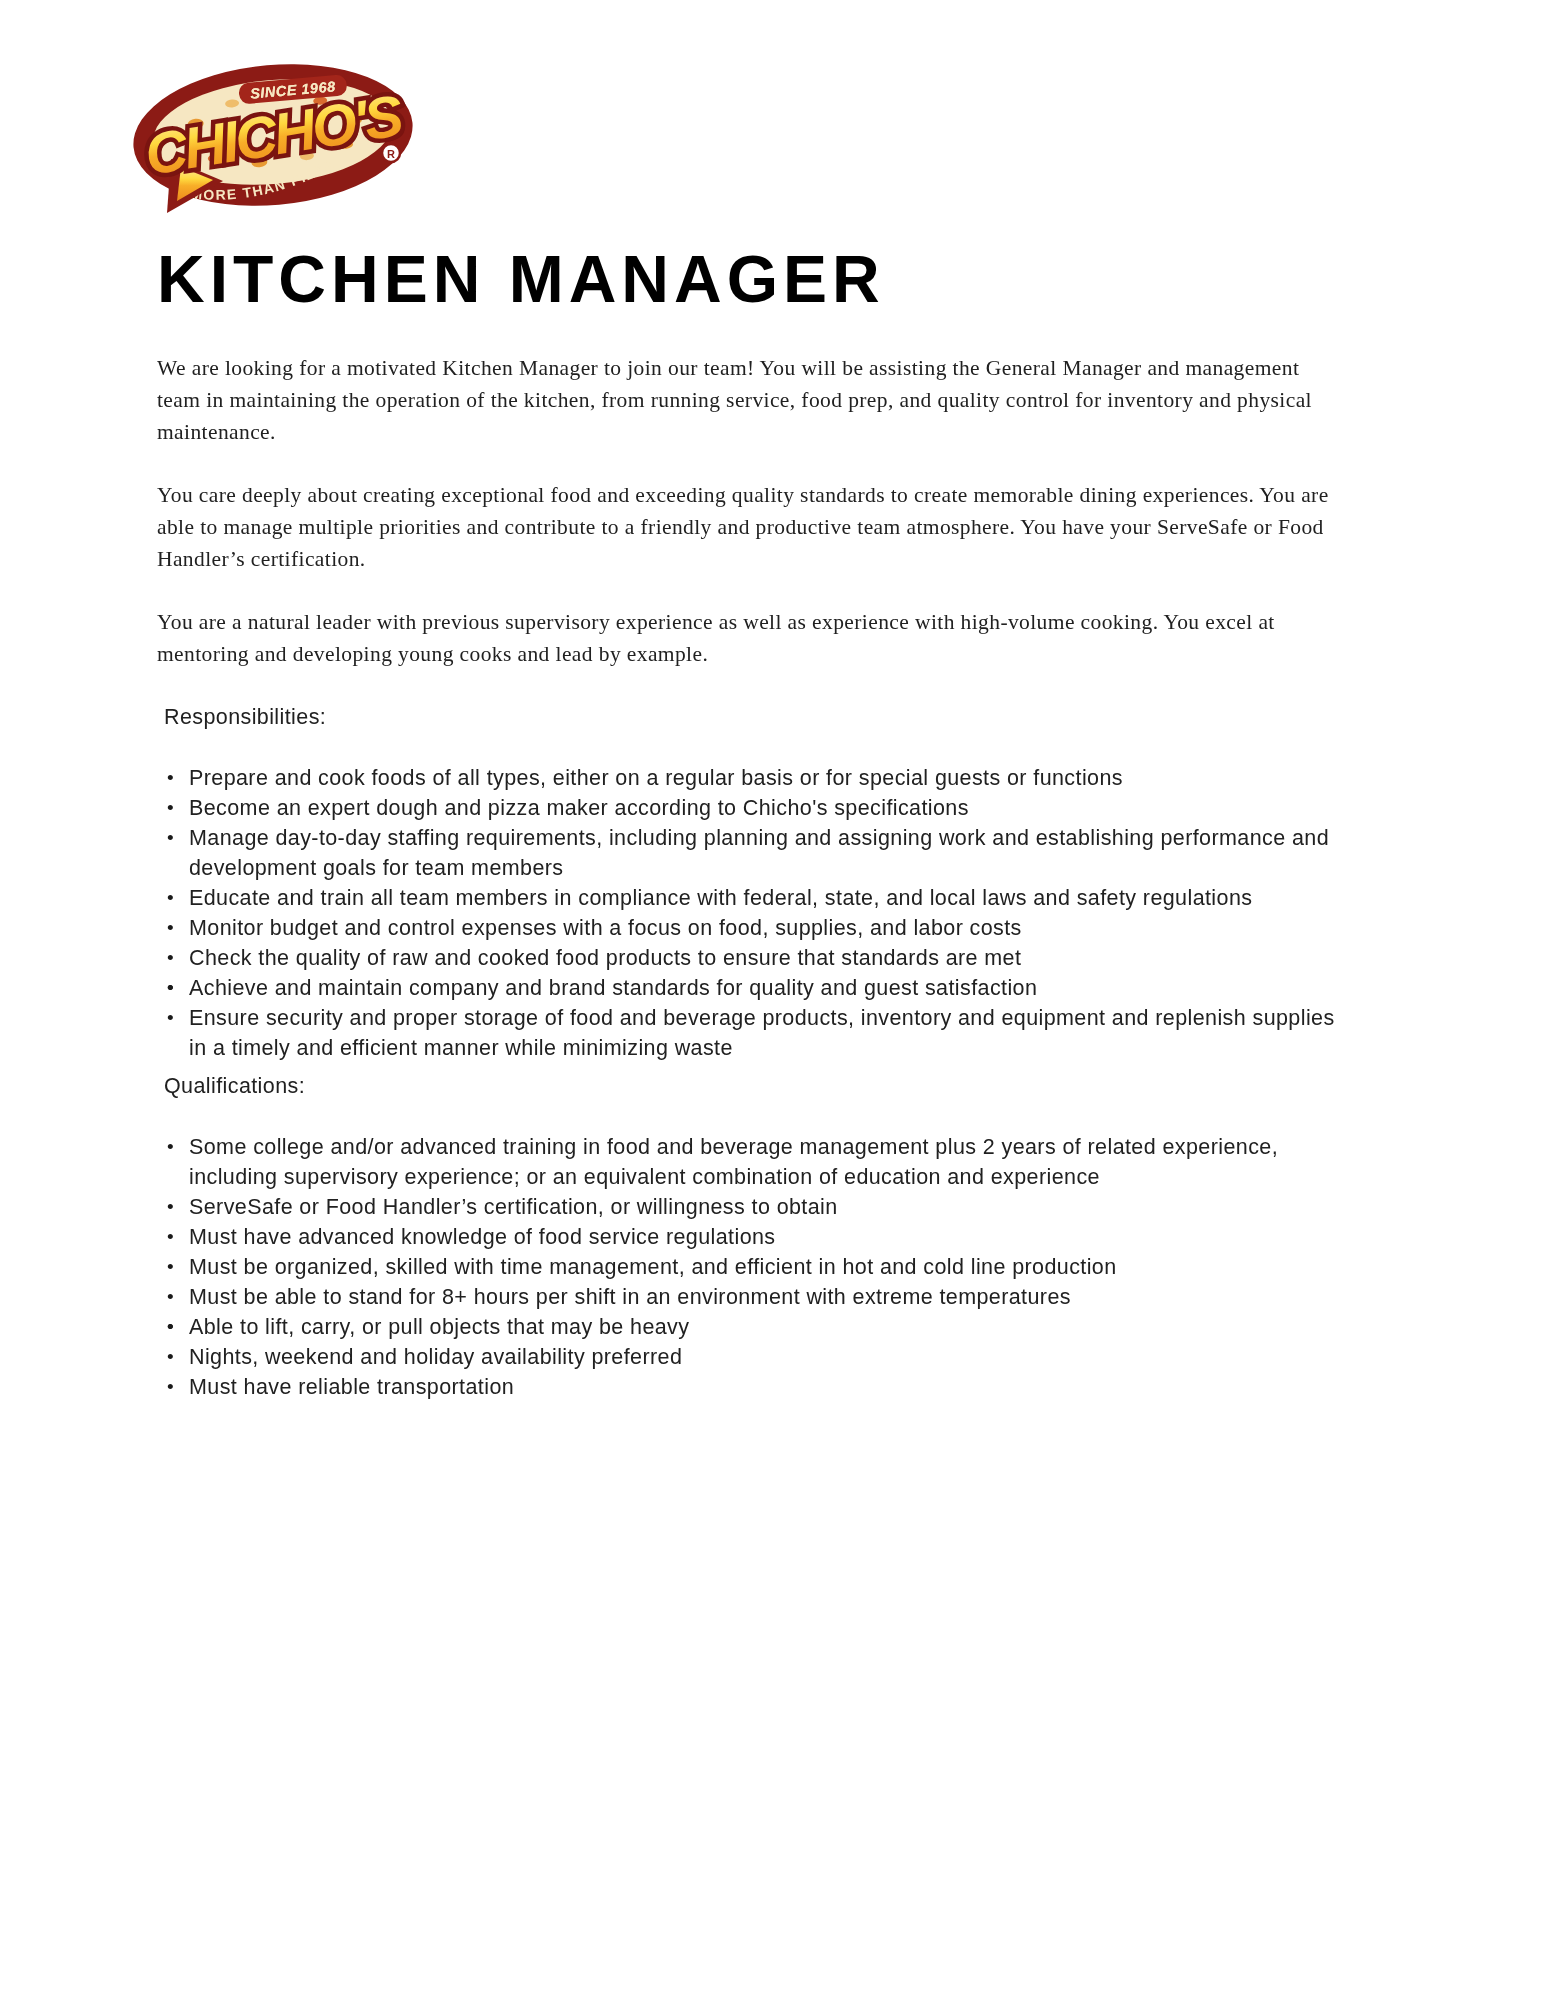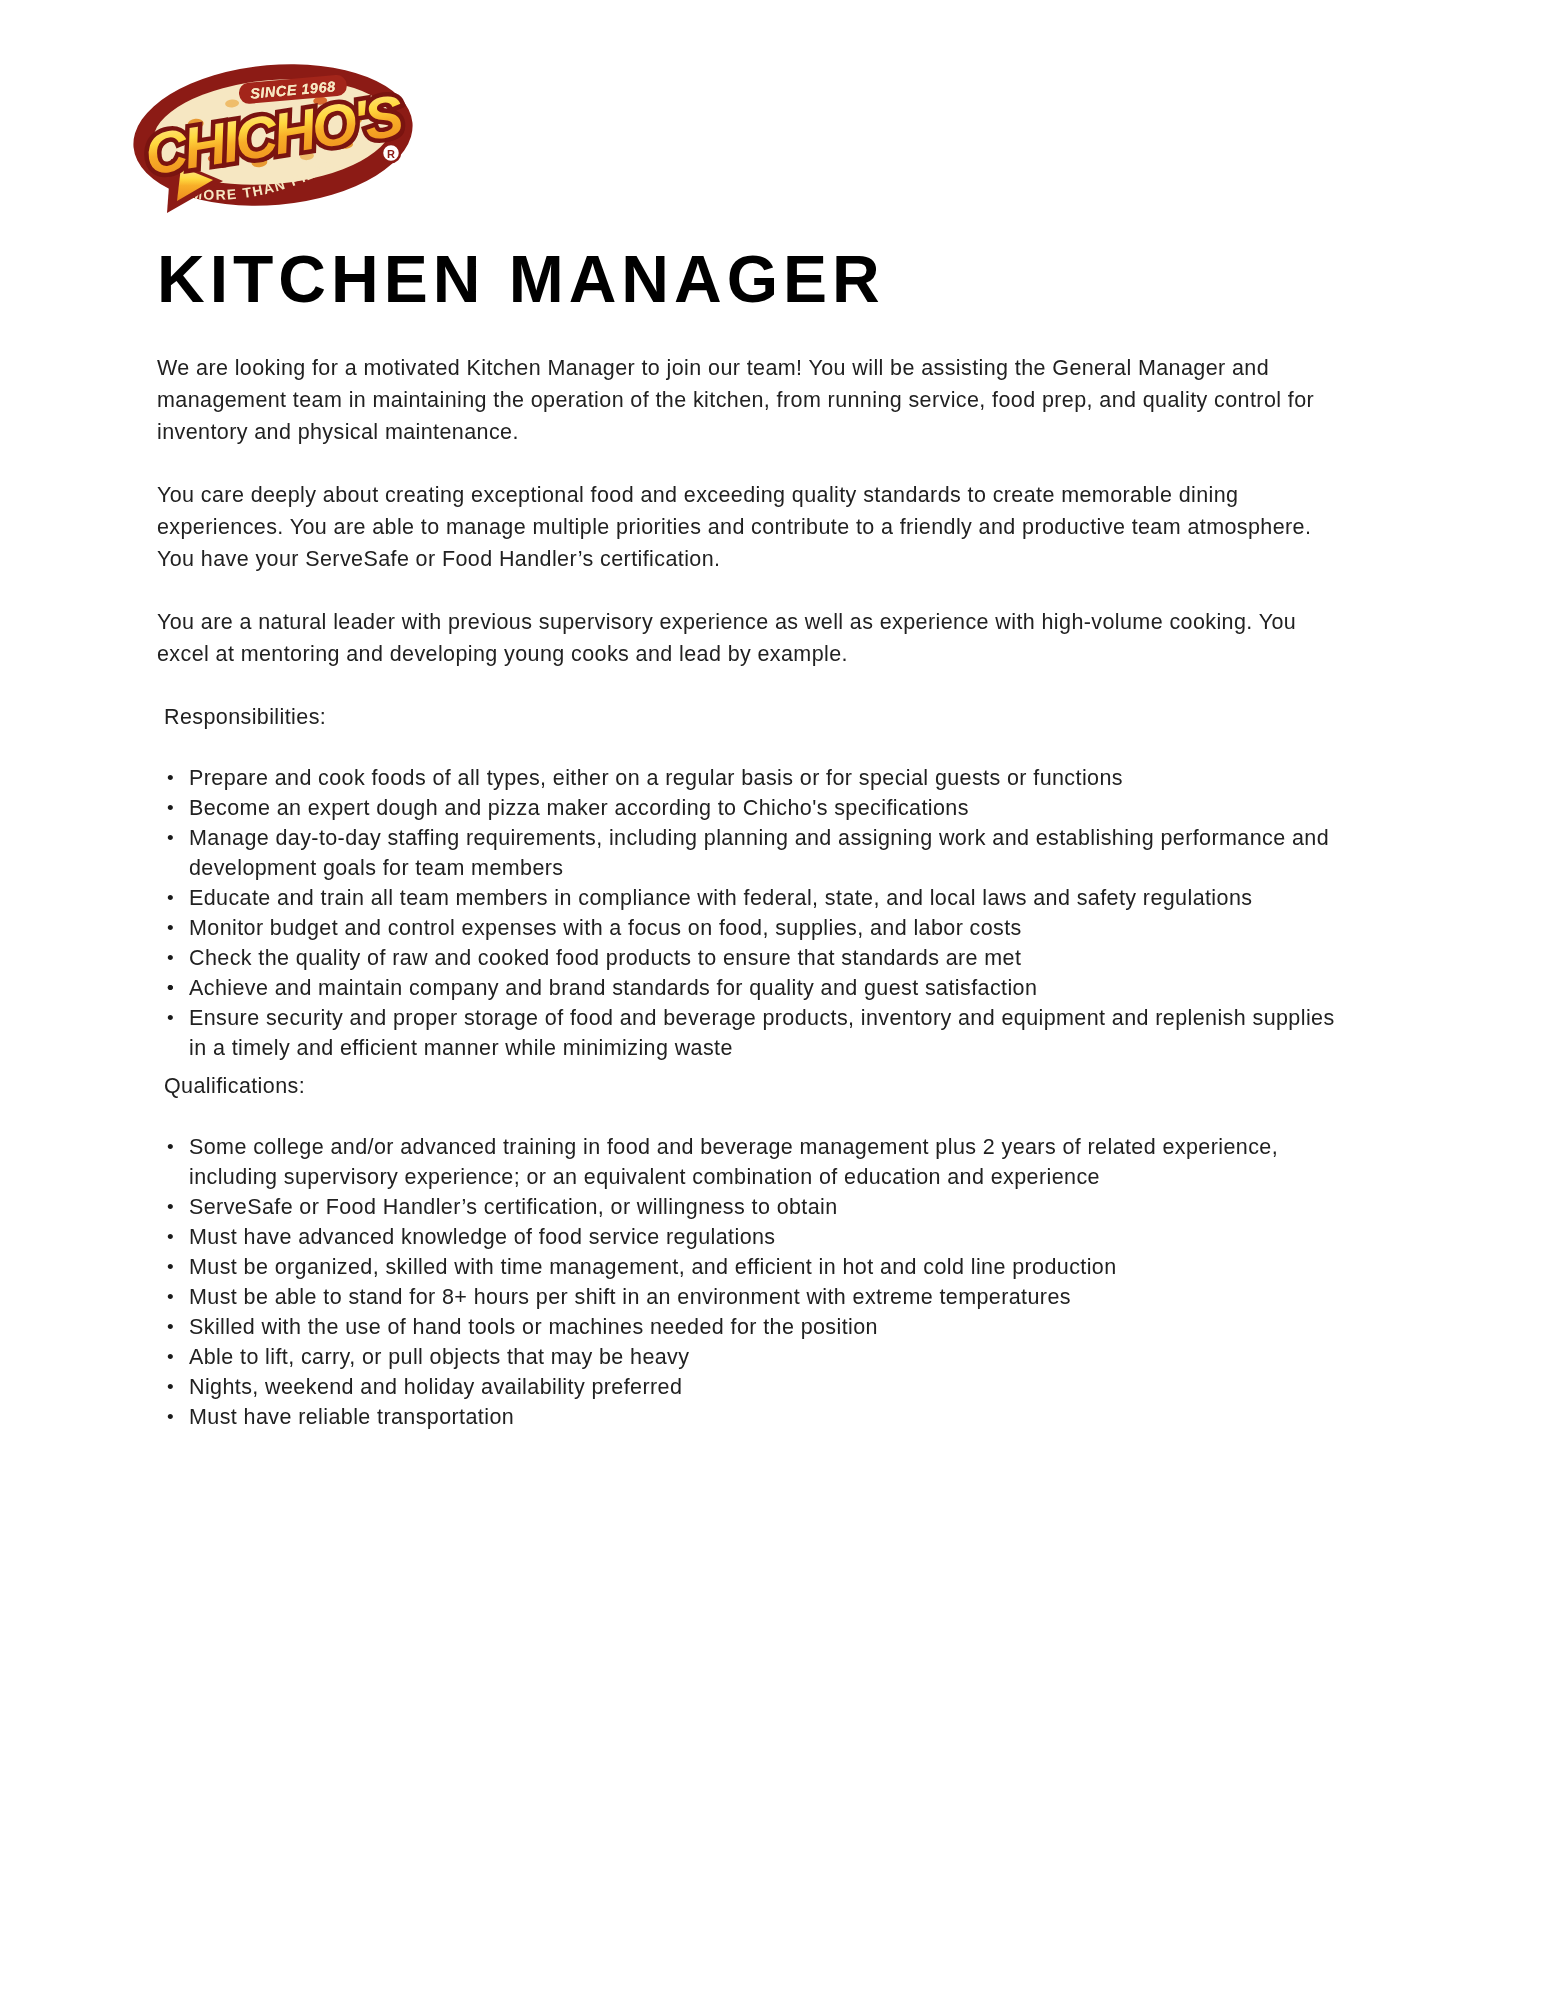--- a/index.html
+++ b/index.html
@@ -10,21 +10,21 @@
   .page{box-sizing:border-box;width:1545px;height:2000px;padding:55px 110px 0 157px;}
   .logo{width:292px;height:160px;margin-left:-30px;}
   .logo svg{display:block;width:100%;height:100%;overflow:visible;}
   .logo svg text{font-family:"Liberation Sans",sans-serif;}
   h1.title{
     margin:30px 0 38px 0;line-height:1.05;
     font-size:66px;font-weight:800;letter-spacing:5px;color:#000000;
   }
   .para{
     margin:0 0 31px 0;max-width:1185px;
-    font-size:21.5px;line-height:32px;letter-spacing:0.4px;
+    font-size:21.5px;line-height:32px;letter-spacing:0.4px;font-family:Liberation Serif, serif;
   }
   .section-heading{
     margin:7px;font-size:21.5px;line-height:32px;letter-spacing:0.4px;
   }
   ul.bullets{
     list-style:none;margin:30px 0 2px 0;padding:0 0 0 4px;max-width:1185px;
   }
   ul.bullets li{
     position:relative;padding-left:28px;
     font-size:21.5px;line-height:30px;letter-spacing:0.4px;
@@ -174,21 +174,20 @@
         <span>Must be organized, skilled with time management, and efficient in hot and cold line production</span>
       </li>
 
       <li>
         <span class="dot">•</span>
         <span>Must be able to stand for 8+ hours per shift in an environment with extreme temperatures</span>
       </li>
 
       <li>
         <span class="dot">•</span>
-        <span>Skilled with the use of hand tools or machines needed for the position</span>
       </li>
 
       <li>
         <span class="dot">•</span>
         <span>Able to lift, carry, or pull objects that may be heavy</span>
       </li>
 
       <li>
         <span class="dot">•</span>
         <span>Nights, weekend and holiday availability preferred</span>

